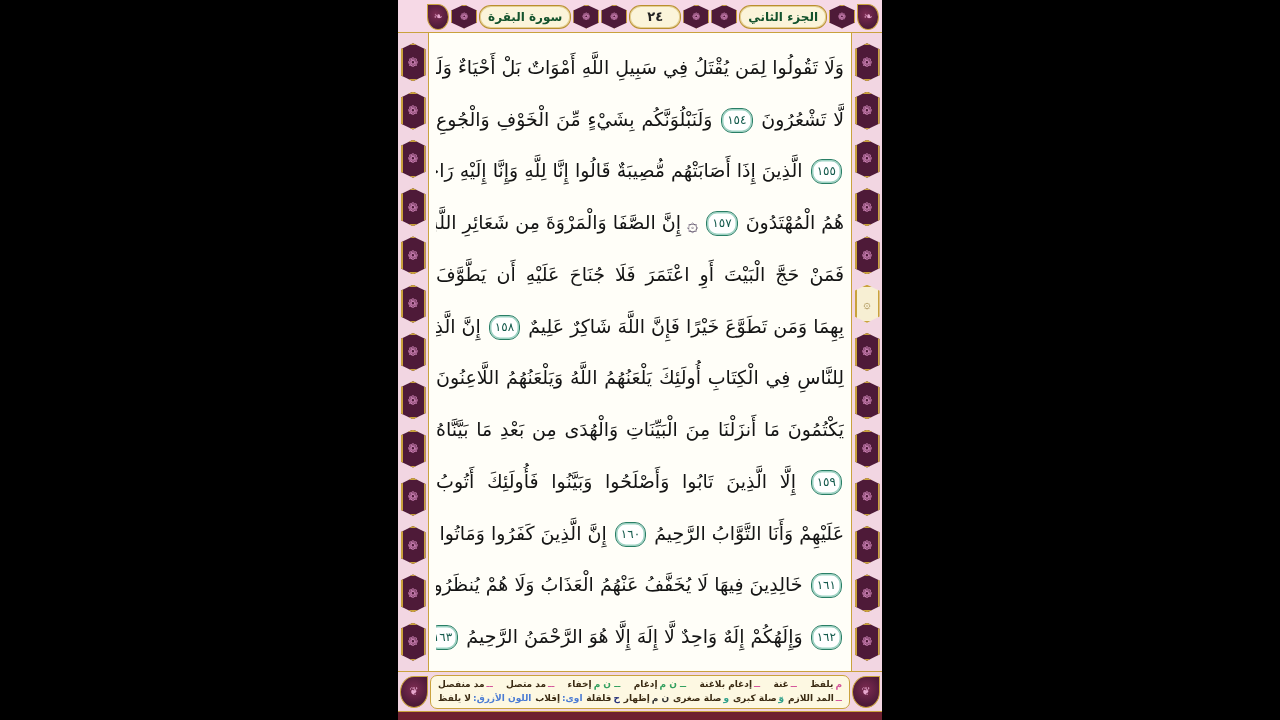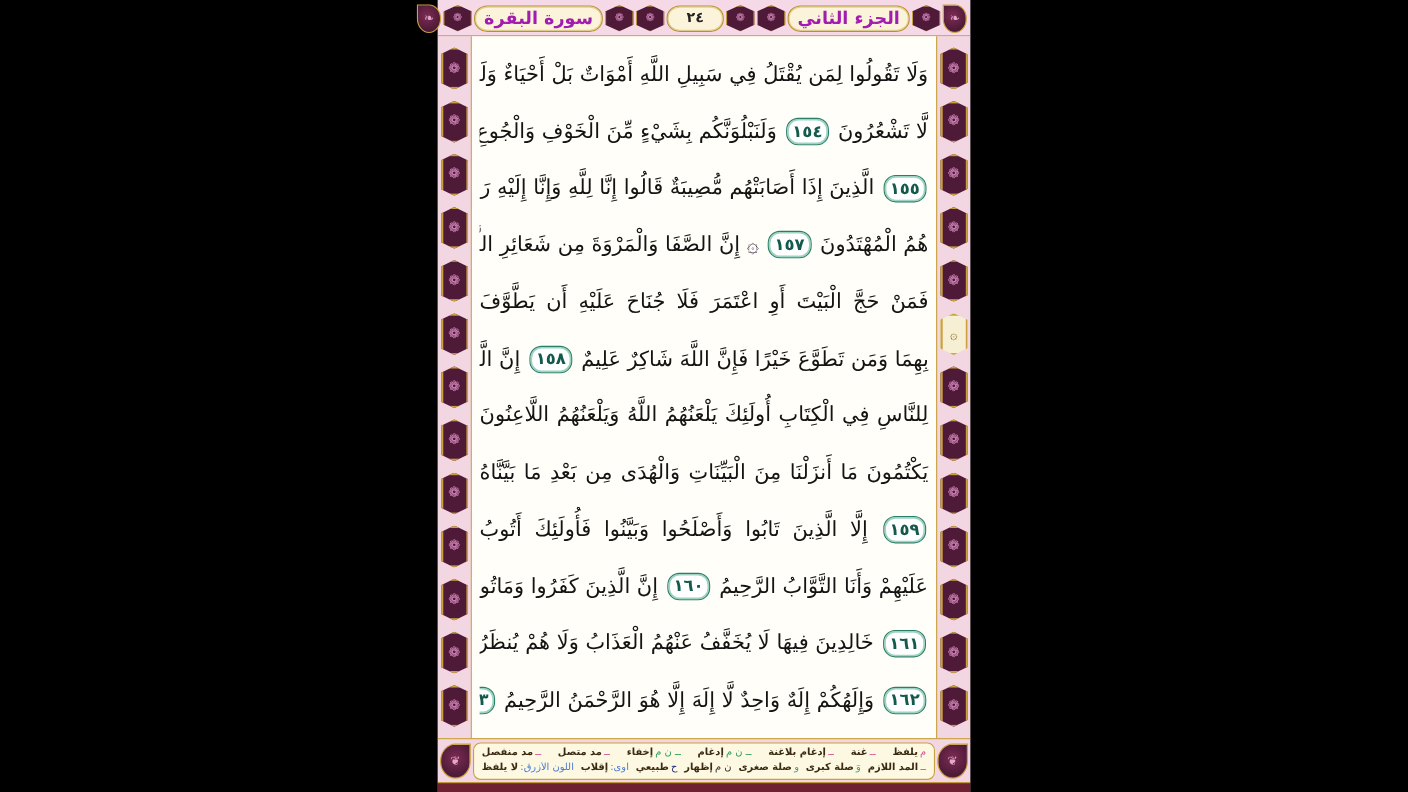--- a/index.html
+++ b/index.html
@@ -11,56 +11,56 @@
   
   .m-header{height:33px;background:#f6d9e6;display:flex;align-items:center;gap:2px;
     direction:rtl;padding:3px 3px 2px 3px;box-sizing:border-box;border-bottom:1px solid #c9a23d;}
   .corner-orn{width:20px;height:24px;background:radial-gradient(circle at 40% 40%,#7c2c52 0%,#4e1a38 70%);
     border:1.5px solid #c9a23d;border-radius:0 70% 70% 70%;flex:none;display:flex;
     align-items:center;justify-content:center;color:#e6a7cd;font-size:11px;}
   .h-med{width:24px;height:22px;background:#4e1a38;border:1.5px solid #c9a23d;flex:none;
     clip-path:polygon(50% 0,100% 25%,100% 75%,50% 100%,0 75%,0 25%);
     display:flex;align-items:center;justify-content:center;color:#d98cc1;font-size:10px;}
   .cartouche{background:#fbf4da;border:1.5px solid #b98f2f;border-radius:12px/11px;
-    box-shadow:inset 0 0 0 1px #e4cf92;color:#a21caf;font-weight:bold;
+    box-shadow:inset 0 0 0 1px #e4cf92;color:#14532d;font-weight:bold;
     display:flex;align-items:center;justify-content:center;height:22px;flex:none;
-    font-size:16px;padding:0 8px;white-space:nowrap;}
+    font-size:12px;padding:0 8px;white-space:nowrap;}
   .cartouche.num{font-size:13px;min-width:34px;color:#222;text-align:right;}
 
   
   .m-main{flex:1;display:flex;min-height:0;}
   .border-strip{width:30px;flex:none;background:#f2d6e2;display:flex;flex-direction:column;
     justify-content:space-evenly;align-items:center;}
   .border-strip.left{border-right:1px solid #c9a23d;}
   .border-strip.right{border-left:1px solid #c9a23d;}
   .b-med{width:25px;height:38px;background:#4e1a38;border:2px solid #c9a23d;box-sizing:border-box;
     clip-path:polygon(50% 0,100% 16%,100% 84%,50% 100%,0 84%,0 16%);
     display:flex;align-items:center;justify-content:center;color:#d98cc1;font-size:13px;flex:none;}
   .b-med.marker{background:#f7efd3;color:#8a6a1f;font-size:12px;}
 
   .text-panel{flex:1;background:#fffef8;display:flex;flex-direction:column;
     justify-content:space-evenly;padding:3px 7px;min-width:0;box-sizing:border-box;}
   .qline{direction:rtl;text-align:justify;text-align-last:justify;white-space:nowrap;
     height:41px;line-height:41px;overflow:hidden;color:#141414;font-size:19px;
     font-family:"DejaVu Sans",sans-serif;}
   .ayah-badge{display:inline-block;vertical-align:middle;background:#fff;
     border:1.6px solid #2a7f66;box-shadow:inset 0 0 0 1.5px #9ed3c4;border-radius:11px;
-    color:#145a4c;font-size:15px;font-weight:bold;line-height:15px;padding:4px 5px;margin:0 2px;}
+    color:#145a4c;font-size:12px;font-weight:normal;line-height:15px;padding:4px 5px;margin:0 2px;}
   .hizb-star{display:inline-block;vertical-align:middle;color:#3a2a4a;font-size:19px;line-height:20px;}
 
   
   .m-bottom{height:40px;background:#f2d6e2;display:flex;align-items:center;gap:2px;
     padding:2px 2px;box-sizing:border-box;border-top:1px solid #c9a23d;}
   .legend-box{flex:1;background:#fdf8e2;border:1.5px solid #c9a23d;border-radius:7px;
     height:34px;display:flex;flex-direction:column;justify-content:space-evenly;
     padding:1px 7px;box-sizing:border-box;min-width:0;}
   .legend-row{direction:rtl;display:flex;justify-content:space-between;align-items:center;
     font-size:9px;line-height:11px;white-space:nowrap;overflow:hidden;}
   .legend-item{display:flex;align-items:baseline;gap:2px;flex:none;}
-  .legend-sym{font-weight:normal;}
+  .legend-sym{font-weight:bold;}
   .legend-label{color:#3a2a12;font-weight:bold;}
   .bottom-orn{width:26px;height:30px;flex:none;background:radial-gradient(circle at 50% 40%,#7c2c52 0%,#4e1a38 70%);
     border:1.5px solid #c9a23d;border-radius:60% 0 60% 60%;display:flex;align-items:center;
     justify-content:center;color:#e6a7cd;font-size:11px;}
   .footer-strip{height:8px;background:#6e2130;border-top:1px solid #c9a23d;}
 </style>
 </head>
 <body>
 
 <div class="stage">
@@ -178,21 +178,21 @@
             <span class="legend-item">
               <span class="legend-sym" style="color: rgb(47, 160, 138);">و</span>
               <span class="legend-label">صلة صغرى</span>
             </span>
             <span class="legend-item">
               <span class="legend-sym" style="color: rgb(51, 51, 51); text-align: center;">ن م</span>
               <span class="legend-label">إظهار</span>
             </span>
             <span class="legend-item">
               <span class="legend-sym" style="color: rgb(39, 50, 122);">ح</span>
-              <span class="legend-label">طبيعي</span>
+              <span class="legend-label">قلقلة</span>
             </span>
             <span class="legend-item">
               <span class="legend-sym" style="color: rgb(74, 123, 212);">اوى:</span>
               <span class="legend-label">إقلاب</span>
             </span>
             <span class="legend-item">
               <span class="legend-sym" style="color: rgb(74, 123, 212);">اللون الأزرق:</span>
               <span class="legend-label">لا يلفظ</span>
             </span>
           </div>

